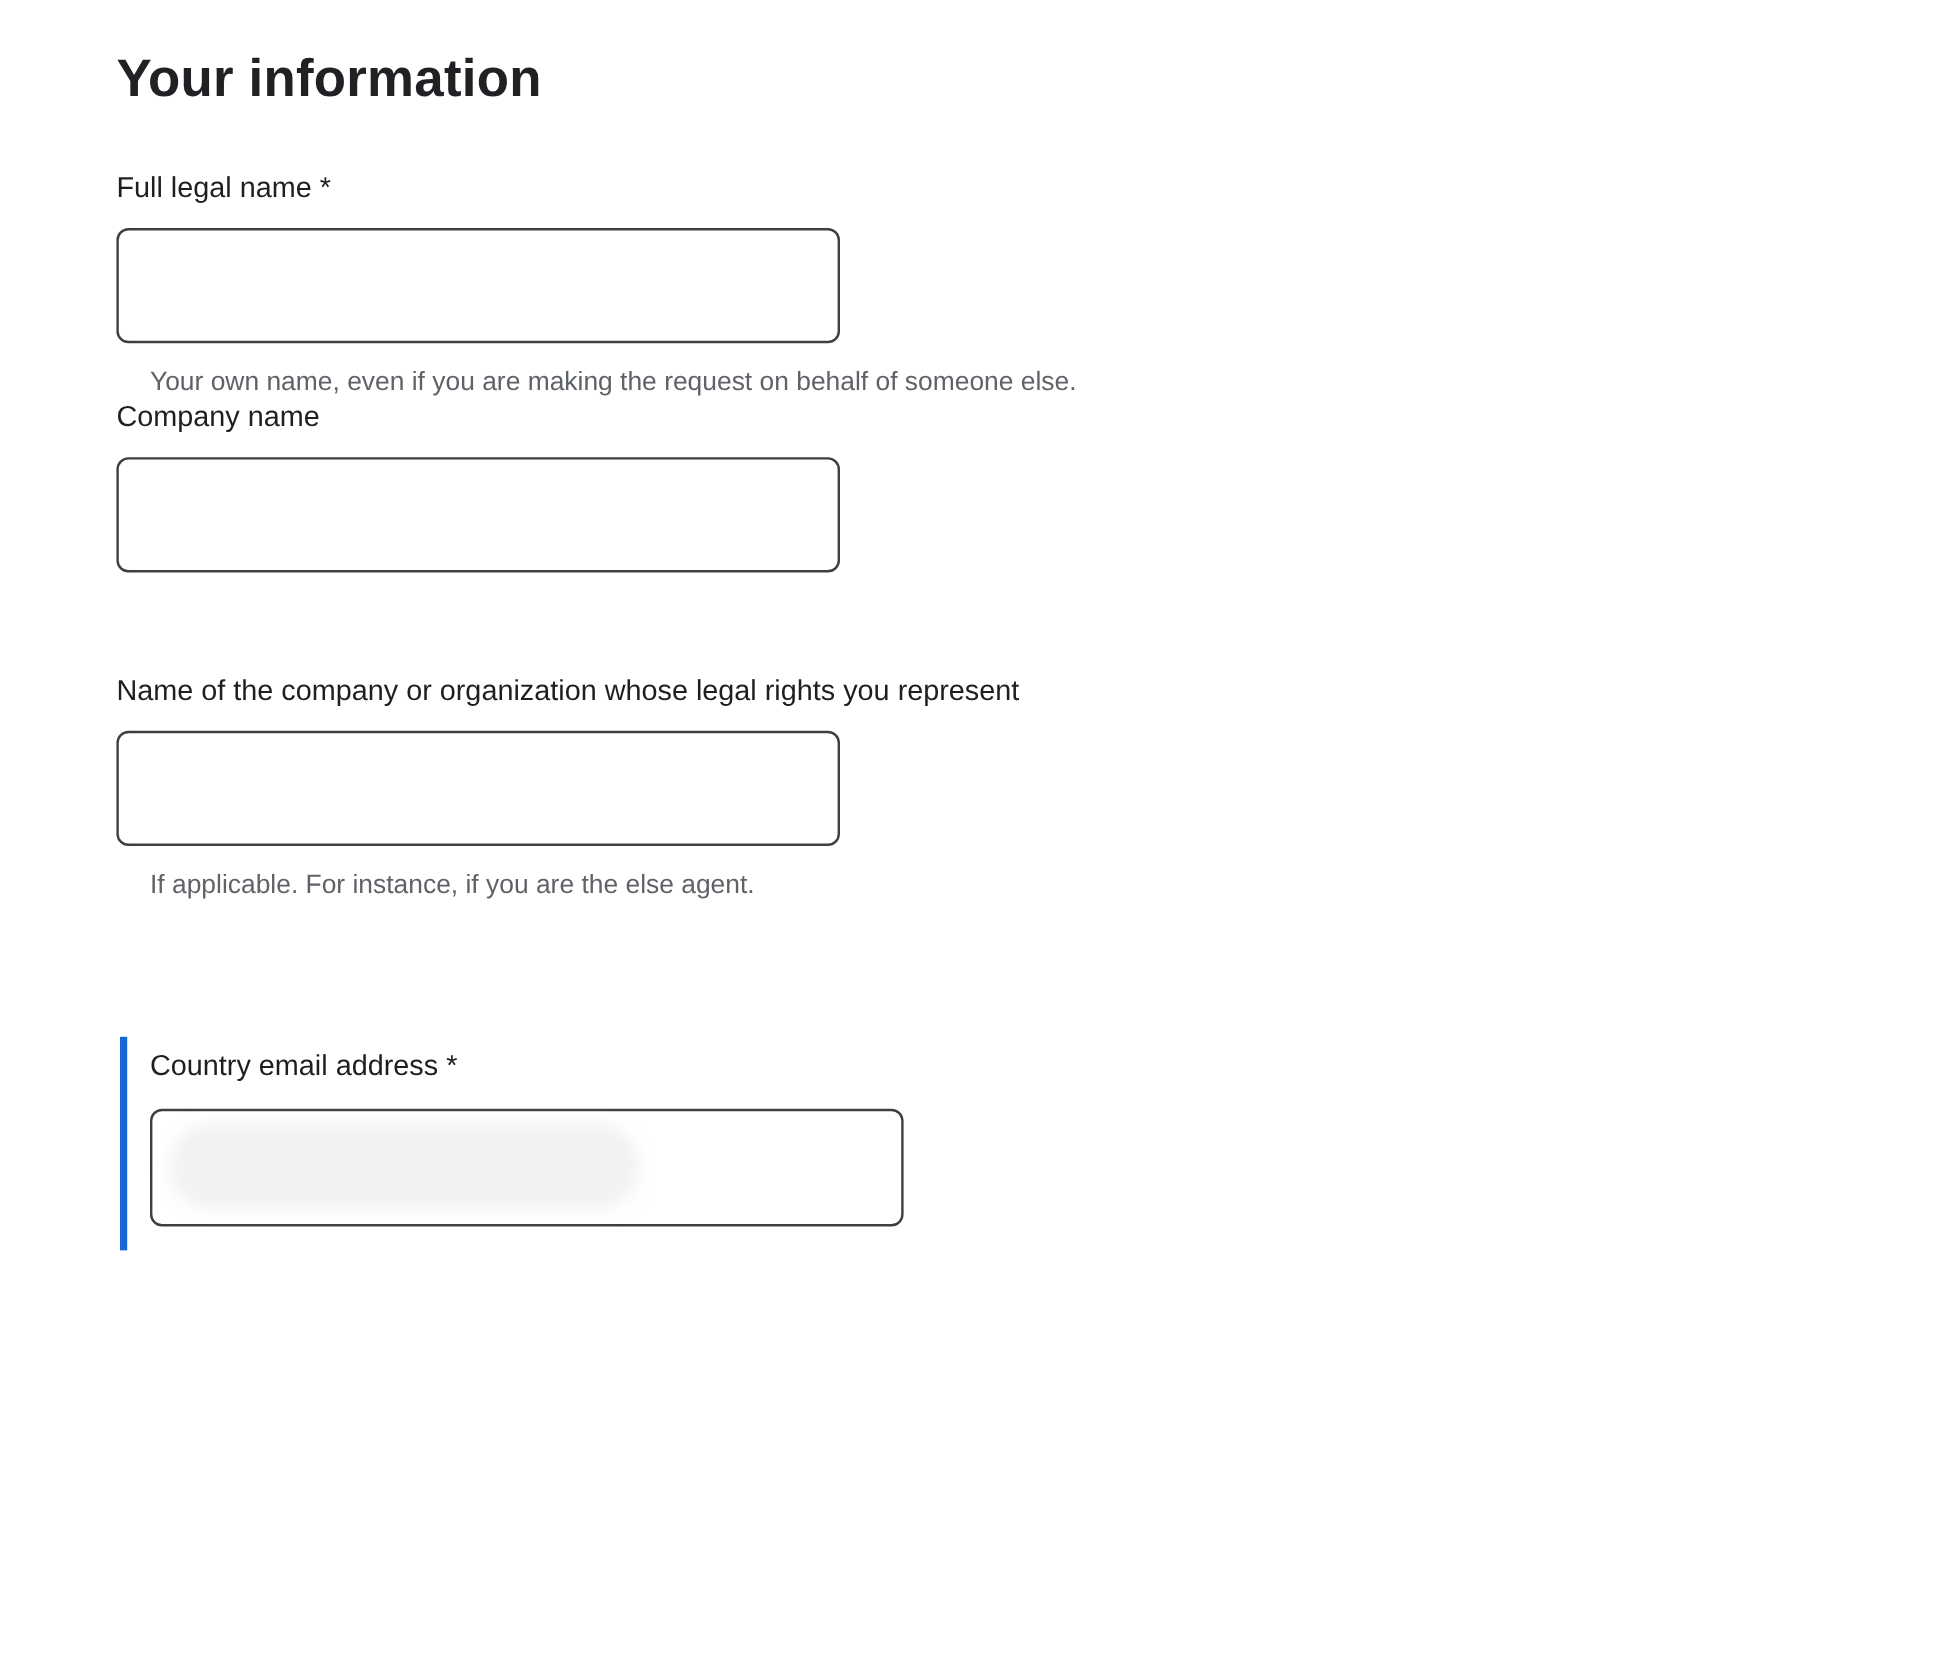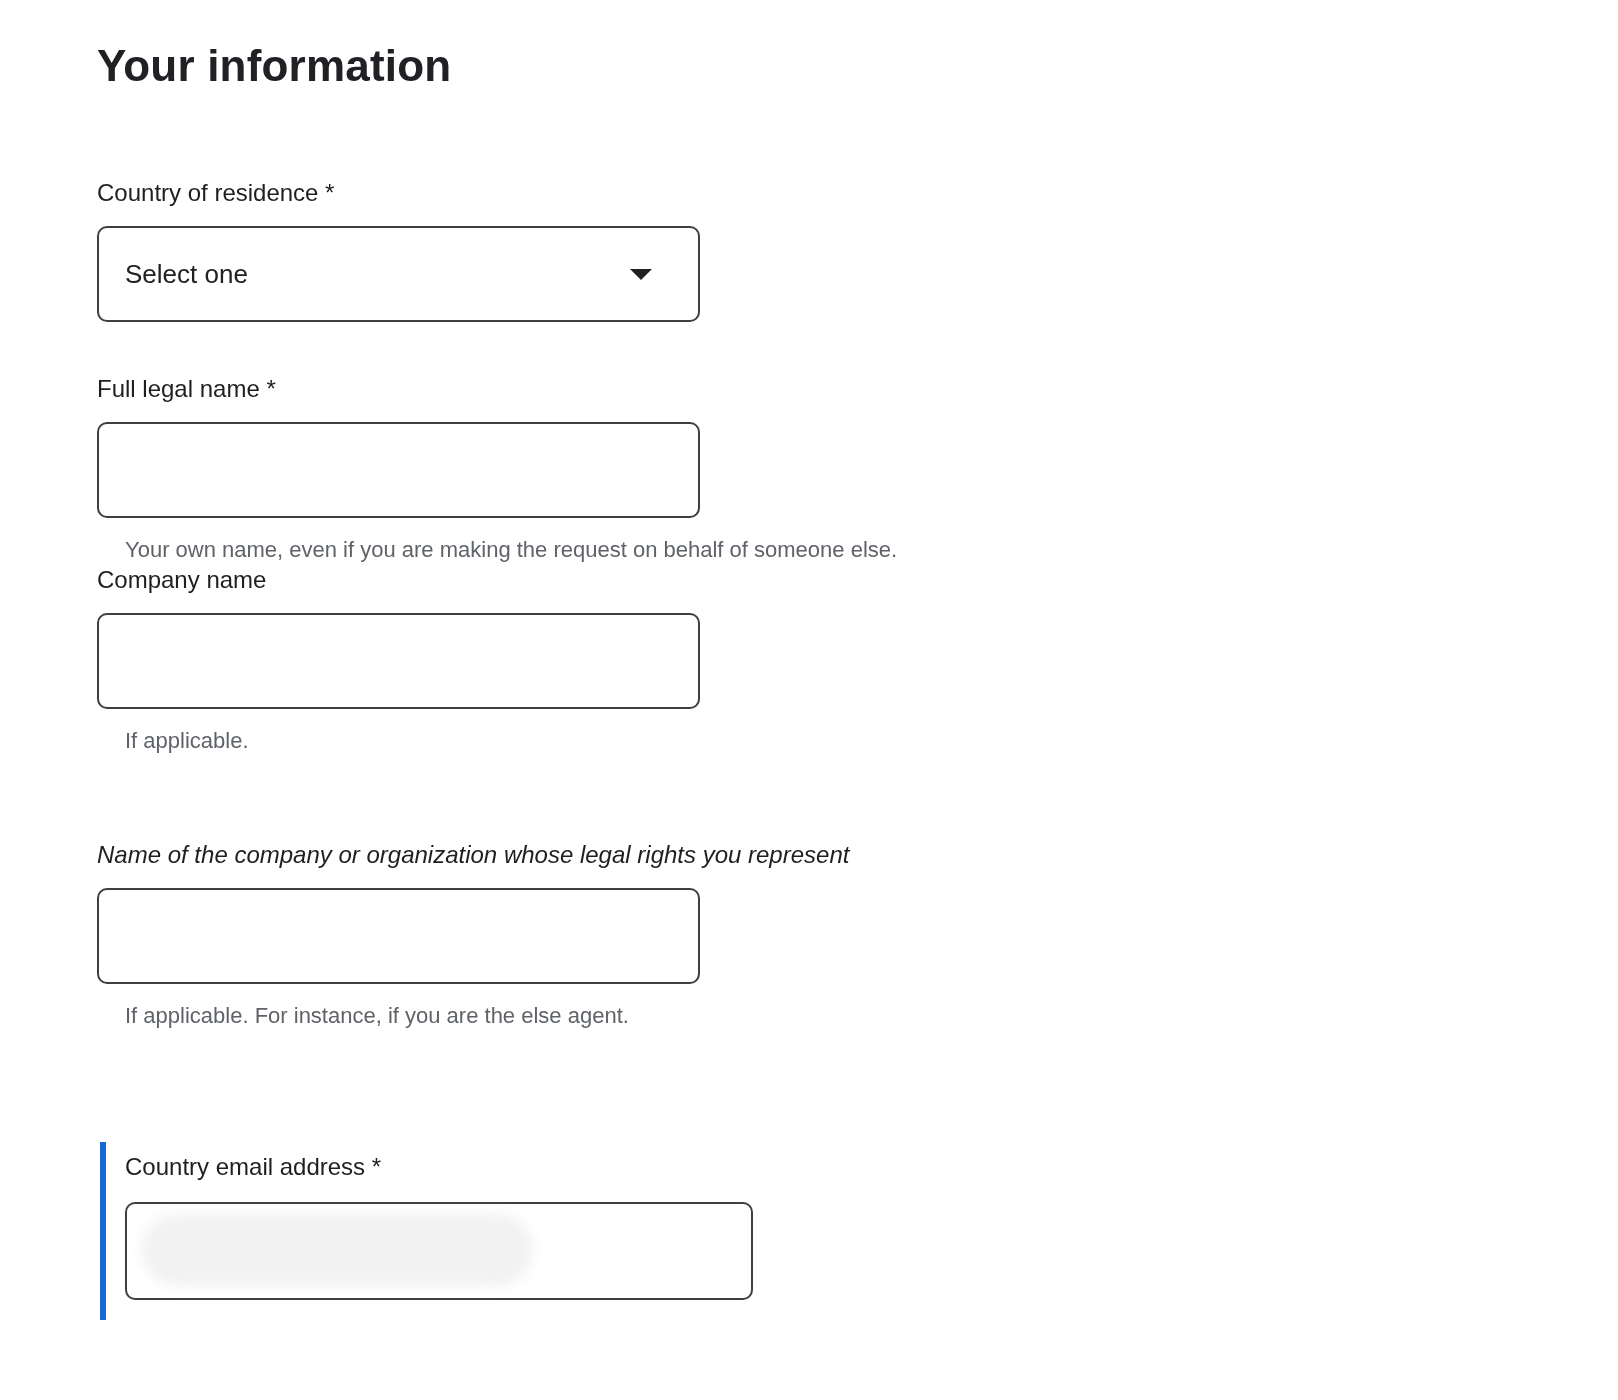--- a/index.html
+++ b/index.html
@@ -29,21 +29,21 @@
   .field-label {
     display: block;
     font-size: 24px;
     line-height: 1.25;
     color: #1f1f1f;
     font-weight: 400;
   }
   .m-label-1 { margin-top: 88px; }
   .m-label-2 { margin-top: 52px; }
   .m-label-3 { }
-  .m-label-4 { margin-top: 84px; font-style: italic; }
+  .m-label-4 { margin-top: 84px; }
 
   .select-box {
     box-sizing: border-box;
     margin-top: 18px;
     width: 603px;
     height: 96px;
     border: 2px solid #3c4043;
     border-radius: 10px;
     background: #fff;
     display: flex;
@@ -124,38 +124,30 @@
     pointer-events: none;
   }
 </style>
 </head>
 <body>
 
 <div class="page">
 
   <h1 class="page-title">Your information</h1>
 
-  <section>
-    <label class="field-label m-label-1">Country of residence *</label>
-    <div class="select-box">
-      <span class="select-value">Select one</span>
-      <span class="caret"></span>
-    </div>
-  </section>
 
   <section>
     <label class="field-label m-label-2">Full legal name *</label>
     <input type="text" class="text-input" value="" style="">
     <div class="helper-text">Your own name, even if you are making the request on behalf of someone else.</div>
   </section>
 
   <section>
     <label class="field-label m-label-3">Company name</label>
     <input type="text" class="text-input" value="" style="">
-    <div class="helper-text">If applicable.</div>
   </section>
 
   <section>
     <label class="field-label m-label-4">Name of the company or organization whose legal rights you represent</label>
     <input type="text" class="text-input" value="" style="">
     <div class="helper-text">If applicable. For instance, if you are the else agent.</div>
   </section>
 
   <section class="focus-section">
     <div class="focus-bar"></div>

